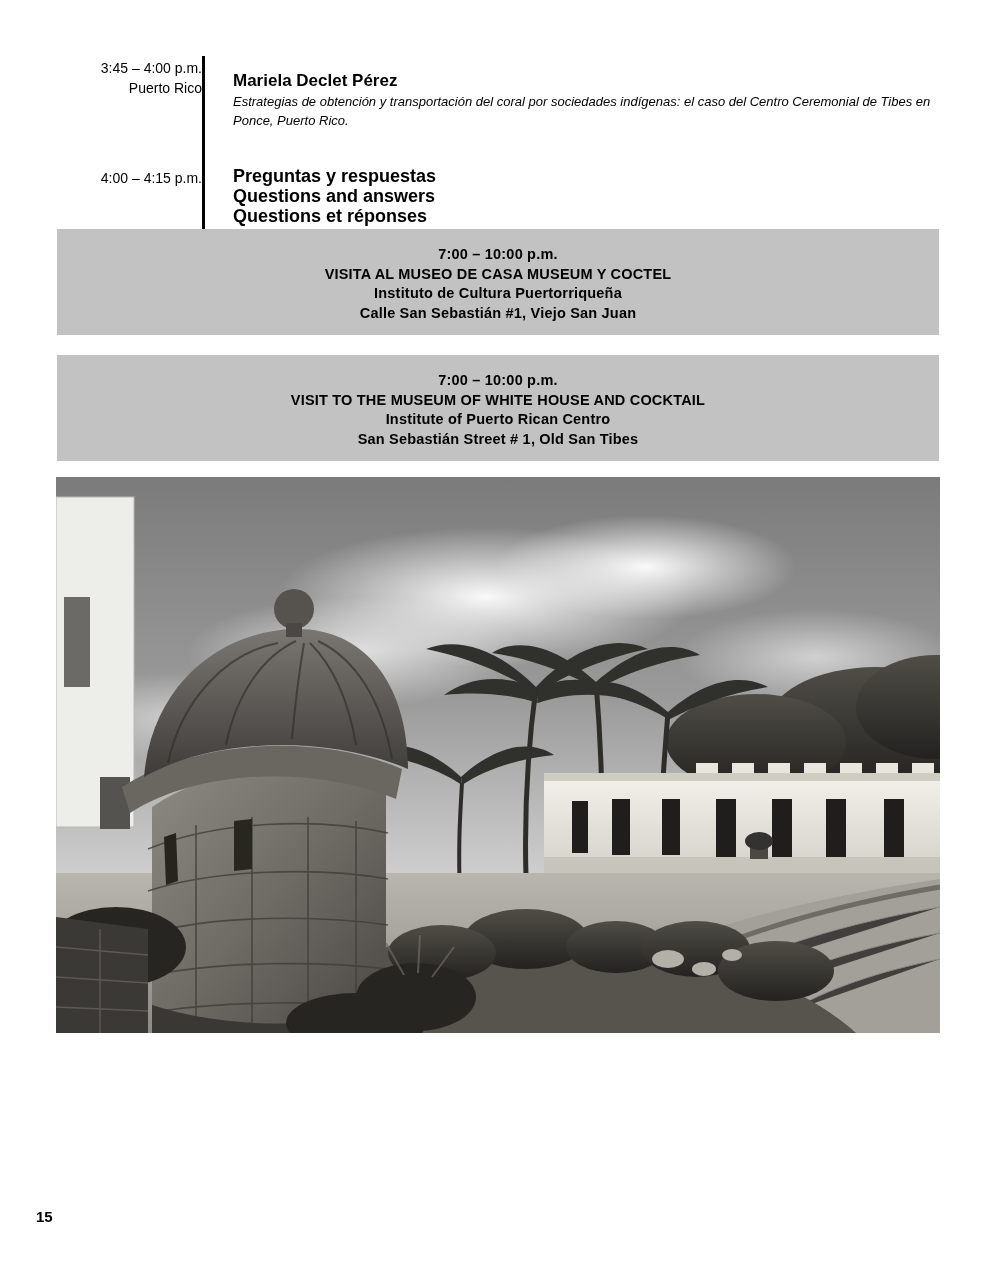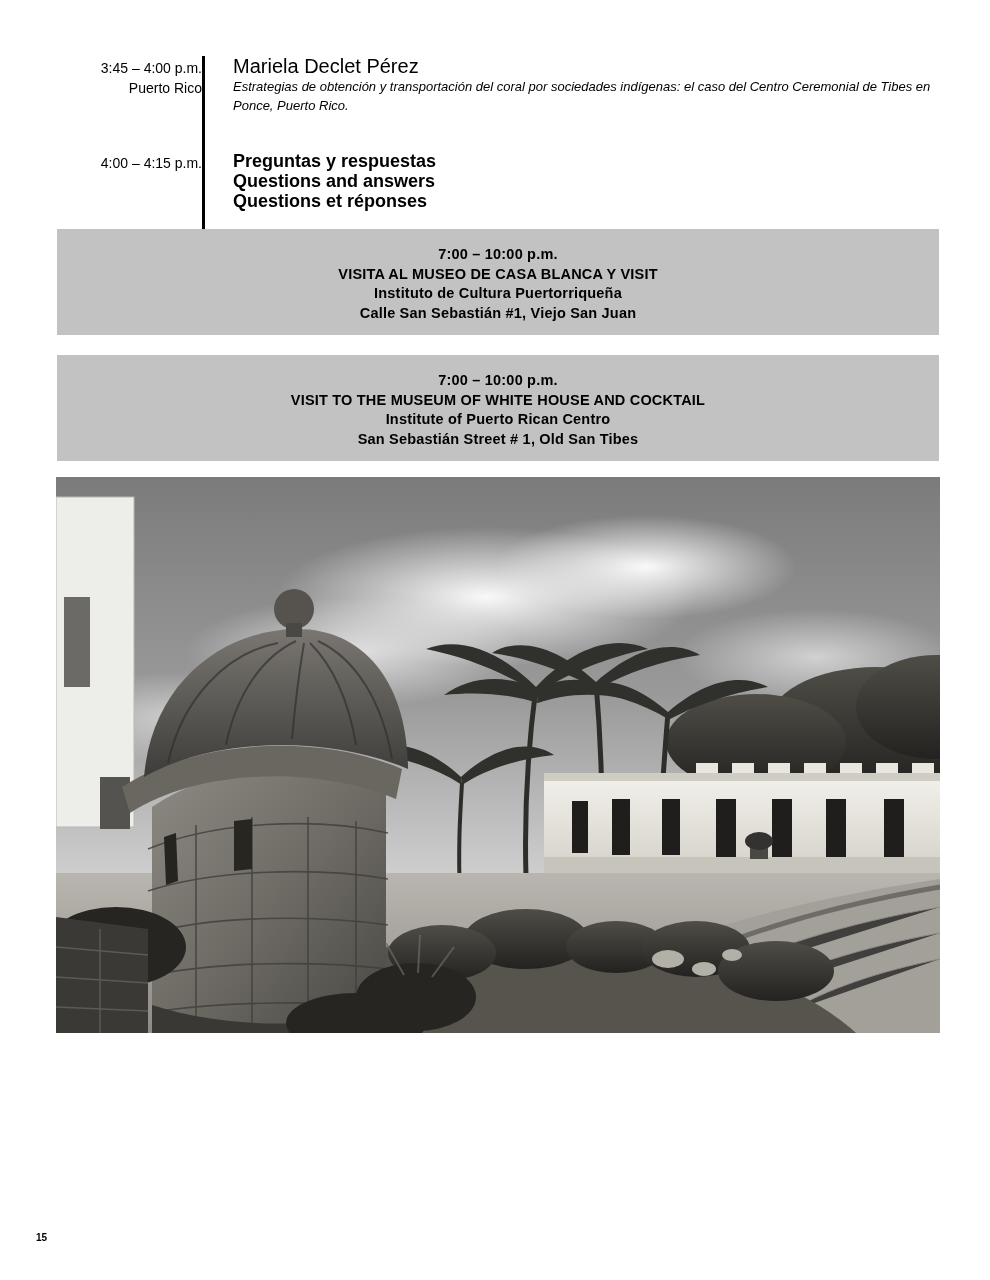--- a/index.html
+++ b/index.html
@@ -48,23 +48,24 @@
     background: #000000;
     align-self: stretch;
   }
   .body-col {
     flex: 1;
     padding-left: 28px;
     font-size: 14.5px;
     line-height: 19px;
   }
   .speaker {
-    font-weight: normal;
-    font-size: 20px;
+    font-weight: bold;
+    font-size: 17px;
     line-height: 20px;
+    margin-top: 15px;
   }
   .talk-title {
     font-style: italic;
     font-size: 13px;
     line-height: 19px;
     margin-top: 1px;
   }
   .qa-line {
     font-weight: bold;
     font-size: 18px;
@@ -100,23 +101,22 @@
     overflow: hidden;
     background: #6d6d6d;
   }
   .photo-svg { display: block; width: 884px; height: 556px; }
 
   
   .page-number {
     position: absolute;
     left: 36px;
     top: 1208px;
-    font-size: 10px;
+    font-size: 15px;
     font-weight: bold;
-    margin-top: 24px;
   }
 </style>
 </head>
 <body>
 
 <div class="page">
 
   <div class="schedule">
 
     <div class="sched-row">
@@ -152,21 +152,21 @@
     <div class="sched-row spacer-row">
       <div class="time-col"></div>
       <div class="rule-col"></div>
       <div class="body-col"></div>
     </div>
 
   </div>
 
   <div class="banner banner-1">
     <span class="line">7:00 – 10:00 p.m.</span>
-    <span class="line">VISITA AL MUSEO DE CASA BLANCA Y VISIT</span>
+    <span class="line">VISITA AL MUSEO DE CASA MUSEUM Y COCTEL</span>
     <span class="line">Instituto de Cultura Puertorriqueña</span>
     <span class="line">Calle San Sebastián #1, Viejo San Juan</span>
   </div>
 
   <div class="banner banner-2">
     <span class="line">7:00 – 10:00 p.m.</span>
     <span class="line">VISIT TO THE MUSEUM OF WHITE HOUSE AND COCKTAIL</span>
     <span class="line">Institute of Puerto Rican Centro</span>
     <span class="line">San Sebastián Street # 1, Old San Tibes</span>
   </div>

